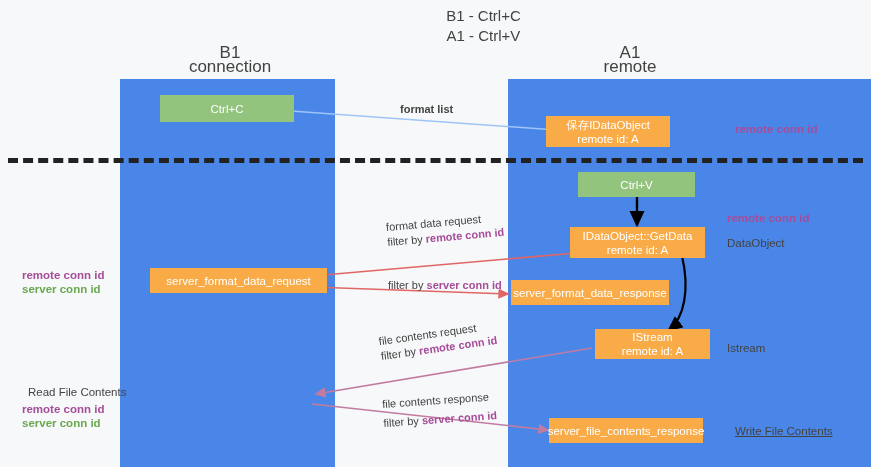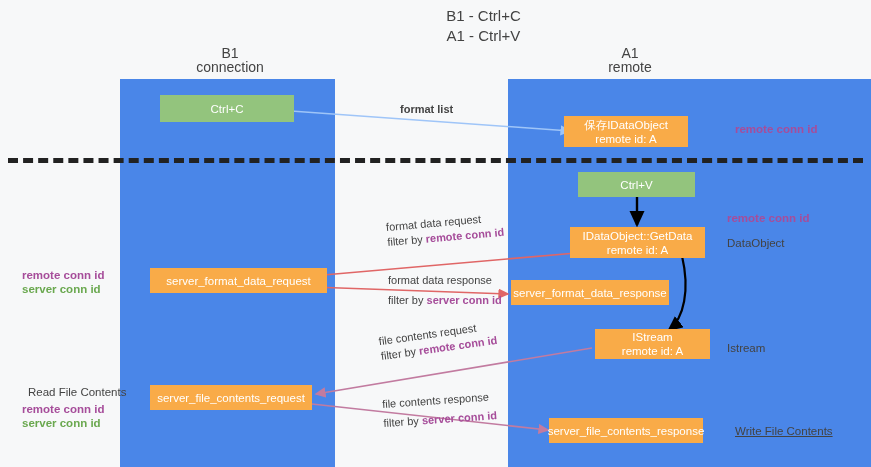--- a/index.html
+++ b/index.html
@@ -43,21 +43,21 @@
     text-align: center;
     font-size: 15px;
     line-height: 20px;
     color: #434343;
     white-space: pre-line;
     margin-left: 48px;
   }
   .col-head {
     position: absolute;
     text-align: center;
-    font-size: 14px;
+    font-size: 17px;
     line-height: 14px;
     color: #434343;
     white-space: pre-line;
   }
   .head-b1 { left: 150px; top: 46px; width: 160px; }
   .head-a1 { left: 560px; top: 46px; width: 140px; }
 
   .box {
     position: absolute;
     box-sizing: border-box;
@@ -149,50 +149,48 @@
 
     <line x1="592" y1="348" x2="316" y2="394" stroke="#c27ba0" stroke-width="1.6" marker-end="url(#ar-purple)"></line>
 
     <line x1="312" y1="404" x2="548" y2="430" stroke="#c27ba0" stroke-width="1.6" marker-end="url(#ar-purple)"></line>
   </svg>
 
   <div class="dashline"></div>
 
   <div class="box green" style="left:160px; top:95px; width:134px; height:27px;">Ctrl+C</div>
 
-  <div class="box orange" style="left:564px; top:116px; width:124px; height:31px;">保存IDataObject
+  <div class="box orange" style="left:546px; top:116px; width:124px; height:31px;">保存IDataObject
 remote id: A</div>
 
   <div class="box green" style="left:578px; top:172px; width:117px; height:25px;">Ctrl+V</div>
 
   <div class="box orange" style="left:570px; top:227px; width:135px; height:31px;">IDataObject::GetData
 remote id: A</div>
 
   <div class="box orange" style="left:150px; top:268px; width:177px; height:25px;">server_format_data_request</div>
 
   <div class="box orange" style="left:511px; top:280px; width:158px; height:25px;">server_format_data_response</div>
 
   <div class="box orange" style="left:595px; top:329px; width:115px; height:30px;">IStream
 remote id: A</div>
 
-  <div class="box orange" style="left:150px; top:385px; width:162px; height:25px;">server_file_contents_request</div>
 
   <div class="box orange" style="left:549px; top:418px; width:154px; height:25px;">server_file_contents_response</div>
 
   <div class="edge-label" style="left:400px; top:102px;font-weight:bold;">format list</div>
 
   <div class="edge-label rot-up" style="left:388px; top:220px; transform: rotate(-5deg);">
     <div>format data request</div>
     <div>
       <span>filter by </span><span class="hl-remote">remote conn id</span>
     </div>
   </div>
 
   <div class="edge-label" style="left:388px; top:273px;">
-    <div>format data response</div>
     <div style="margin-top:5px;">
       <span>filter by </span><span class="hl-server">server conn id</span>
     </div>
   </div>
 
   <div class="edge-label rot-up" style="left:382px; top:334px; transform: rotate(-8deg);">
     <div>file contents request</div>
     <div>
       <span>filter by </span><span class="hl-remote">remote conn id</span>
     </div>

